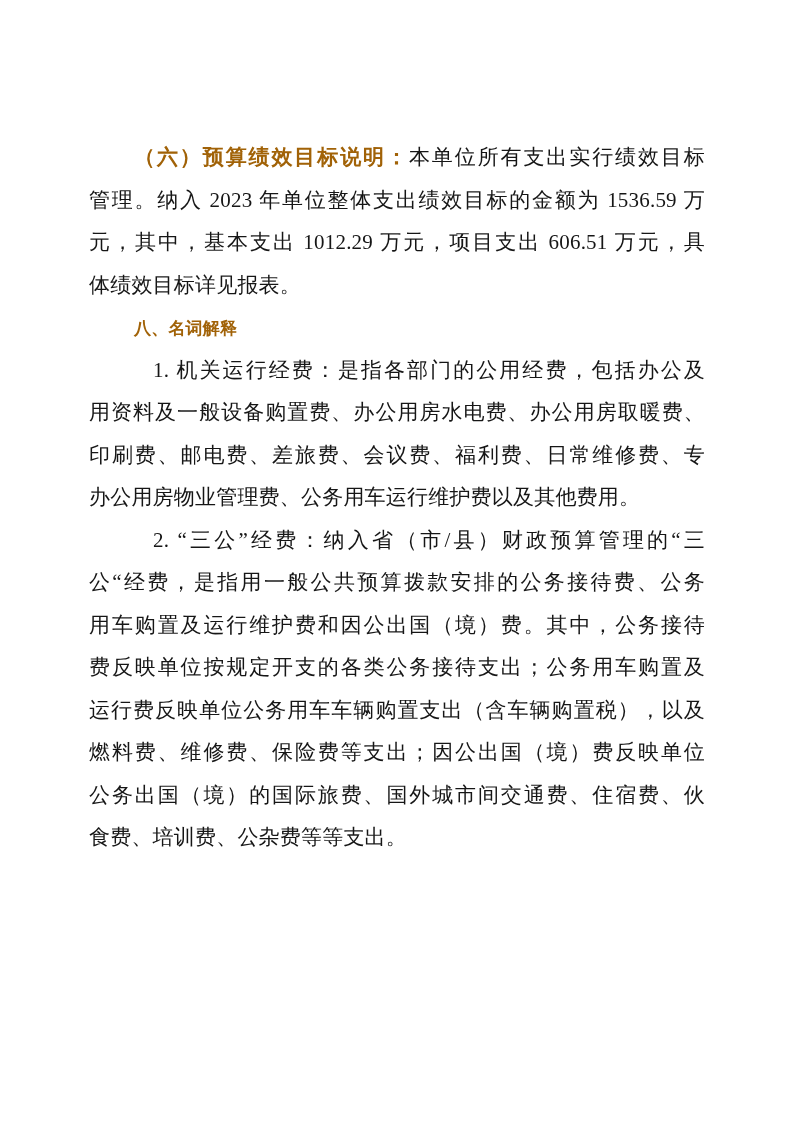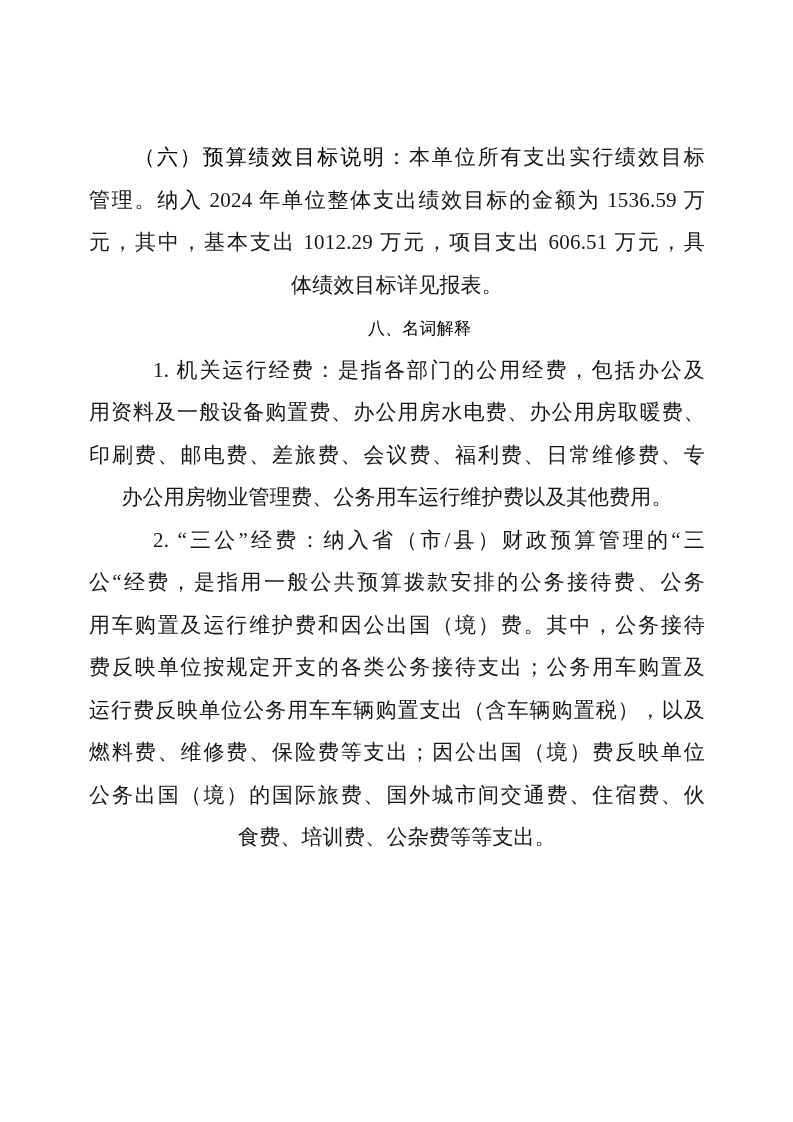--- a/index.html
+++ b/index.html
@@ -35,39 +35,39 @@
     letter-spacing: 0.2px;
     color: #161616;
   }
   
   .line.jl {
     text-align: justify;
     text-align-last: justify;
   }
   
   .line.ll {
-    text-align: center;
+    text-align: left;
   }
   .seg-bold {
-    font-weight: 400;
+    font-weight: 700;
     font-family: "Liberation Sans", "DejaVu Sans", sans-serif;
-    color: #000000;
+    color: #a16207;
   }
   .heading-line .seg-bold {
     font-size: 17px;
   }
 </style>
 </head>
 <body>
 
 <div class="doc-page">
   <div class="doc-content" id="doc-content">
       <div class="para">
         <div class="line jl" style="padding-left: 45px;"><span class="seg-bold">（六）预算绩效目标说明：</span><span class="seg">本单位所有支出实行绩效目标</span></div>
-        <div class="line jl"><span class="seg">管理。纳入 2024 年单位整体支出绩效目标的金额为 1536.59 万</span></div>
+        <div class="line jl"><span class="seg">管理。纳入 2023 年单位整体支出绩效目标的金额为 1536.59 万</span></div>
         <div class="line jl"><span class="seg">元，其中，基本支出 1012.29 万元，项目支出 606.51 万元，具</span></div>
         <div class="line ll"><span class="seg">体绩效目标详见报表。</span></div>
       </div>
       <div class="para">
         <div class="line ll heading-line" style="padding-left: 45px;"><span class="seg-bold">八、名词解释</span></div>
       </div>
       <div class="para">
         <div class="line jl" style="padding-left: 64px;"><span class="seg">1. 机关运行经费：是指各部门的公用经费，包括办公及</span></div>
         <div class="line jl"><span class="seg">用资料及一般设备购置费、办公用房水电费、办公用房取暖费、</span></div>
         <div class="line jl"><span class="seg">印刷费、邮电费、差旅费、会议费、福利费、日常维修费、专</span></div>

